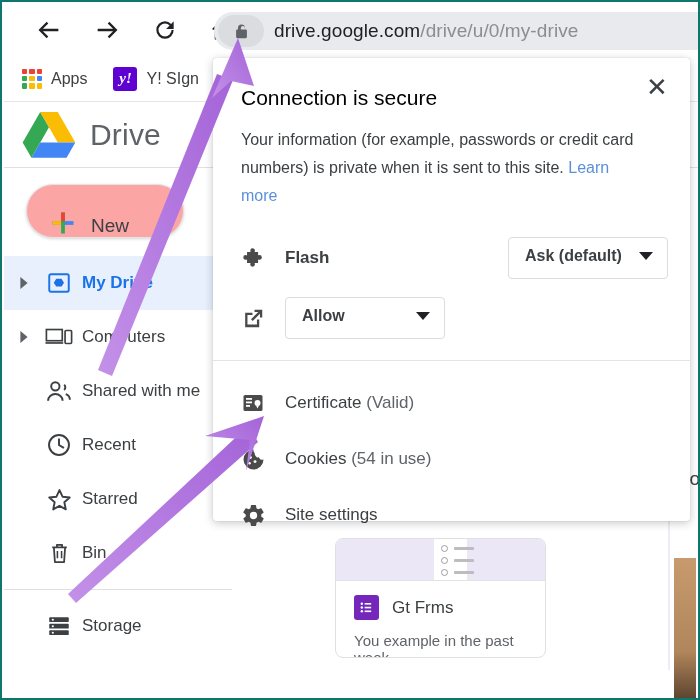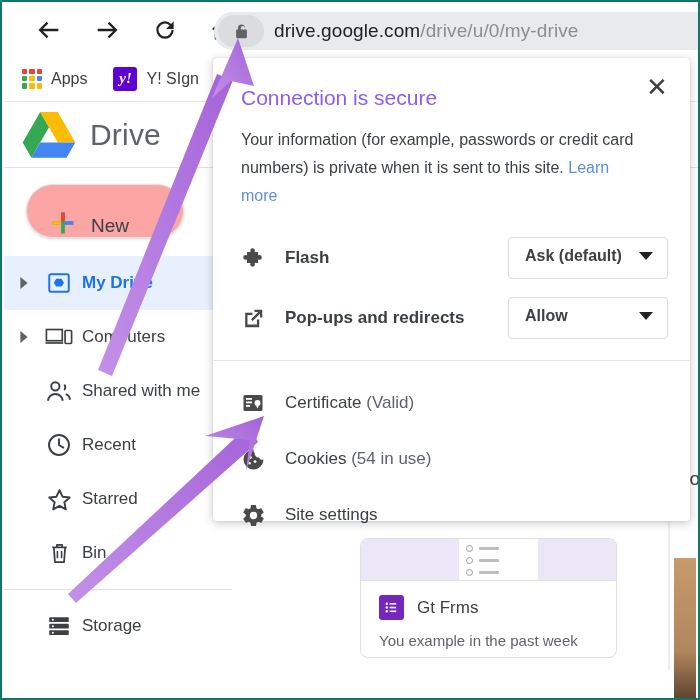--- a/index.html
+++ b/index.html
@@ -100,21 +100,21 @@
   .nav-row.active { background:#e8f0fe; }
   .nav-caret { width:24px; display:flex; align-items:center; justify-content:center; flex:0 0 auto; }
   .nav-icon { width:46px; display:flex; align-items:center; justify-content:center; flex:0 0 auto; }
   .nav-label { font-size:17px; color:#3c4043; white-space:nowrap; }
   .nav-row.active .nav-label { color:#1a73e8; font-weight:bold; }
   .nav-sep { height:1px; background:#e0e0e0; margin:9px 0 9px 0; }
 
   
   .drive-content { position:absolute; left:228px; top:66px; right:0; bottom:0; background:#fff; }
   .file-card {
-    position:absolute; left:128px; top:370px; width:257px; height:120px;
+    position:absolute; left:103px; top:370px; width:211px; height:120px;
     border:1px solid #e0e0e0; border-radius:8px; background:#fff; overflow:hidden;
   }
   .card-thumb { height:42px; background:#ece7f6; position:relative; border-bottom:1px solid #e3e3e3; }
   .mini-line { position:absolute; left:105px; display:flex; align-items:center; gap:6px; }
   .mini-circle { width:7px; height:7px; border:1px solid #9e9e9e; border-radius:50%; }
   .mini-bar { width:20px; height:3px; background:#bdbdbd; border-radius:1px; }
   .card-thumb .sheet-page { position:absolute; left:98px; top:0; right:78px; bottom:0; background:#fff; }
   .card-body { padding:14px 0 0 18px; }
   .card-title-row { display:flex; align-items:center; gap:13px; }
   .forms-icon {
@@ -141,21 +141,21 @@
     background:#ffffff;
     border-radius:3px;
     box-shadow:0 2px 10px rgba(0,0,0,.22), 0 0 1px rgba(0,0,0,.25);
   }
   .popup-close {
     position:absolute; right:16px; top:12px; width:34px; height:34px;
     display:flex; align-items:center; justify-content:center;
     font-size:26px; color:#3c4043; font-weight:300; line-height:1;
   }
   .popup-title {
-    font-size:21px; color:#8b5cf6; padding:28px 0 0 28px; font-weight:400;
+    font-size:21px; color:#000000; padding:28px 0 0 28px; font-weight:400;
   }
   .popup-body {
     font-size:16px; color:#3c4043; line-height:1.75;
     padding:16px 40px 0 28px;
   }
   .popup-body a { color:#5b8fdd; text-decoration:none; }
   .perm-list { padding:18px 0 12px 0;font-weight:bold; }
   .perm-row {
     height:60px; display:flex; align-items:center; padding:0 22px 0 28px;
   }
@@ -417,21 +417,20 @@
         </div>
       </div>
 
       <div class="perm-row">
         <div class="perm-icon">
           <svg width="25" height="25" viewBox="0 0 24 24">
             <path d="M4 6.5h7v2.2H6.2v9.1h9.1V13h2.2v7.4H4z" fill="#4a4a4a"></path>
             <path d="M13 3.6h7.4V11h-2.2V7.4l-7 7-1.6-1.6 7-7H13z" fill="#4a4a4a"></path>
           </svg>
         </div>
-        <div class="perm-label">Pop-ups and redirects</div>
         <div class="perm-select">
           <span>Allow</span>
           <div class="caret-down"></div>
         </div>
       </div>
     </div>
 
     <div class="popup-divider"></div>
 
     <div class="info-list">

